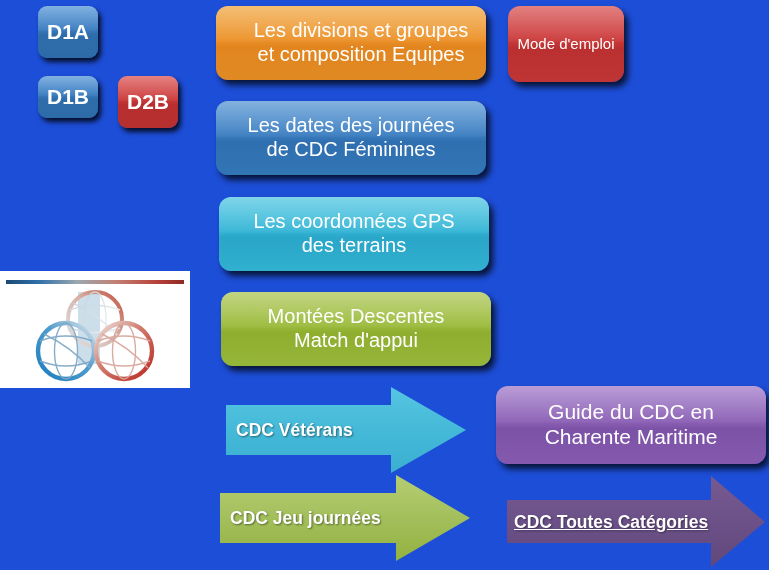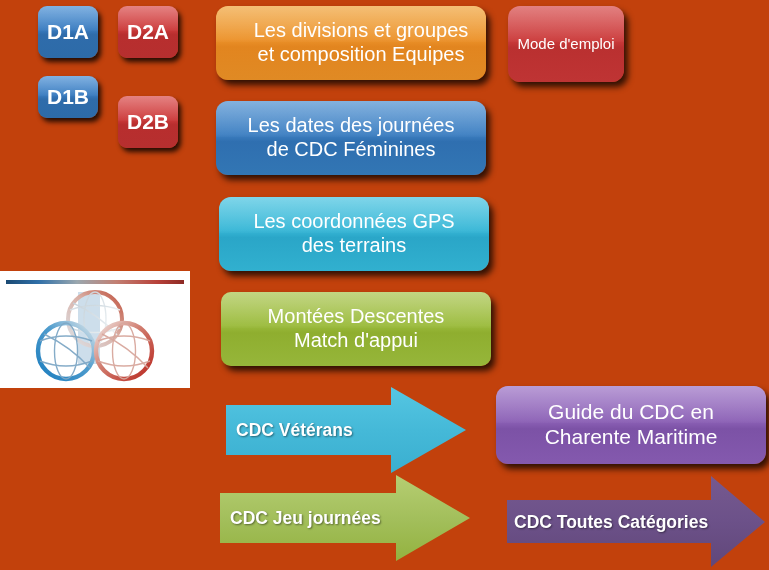--- a/index.html
+++ b/index.html
@@ -7,21 +7,21 @@
     padding: 0;
     background: #7f7f7f;
   }
   body {
     font-family: "Liberation Sans", sans-serif;
   }
   #stage {
     position: relative;
     width: 769px;
     height: 570px;
-    background: #c2410c;
+    background: #1d4ed8;
     overflow: hidden;
   }
 
   
   .btn {
     position: absolute;
     box-sizing: border-box;
     display: flex;
     align-items: center;
     justify-content: center;
@@ -49,21 +49,21 @@
     font-weight: bold;
     font-size: 21px;
     box-shadow: 3px 4px 5px rgba(0,0,0,0.8);
   }
   .tile-blue  { background: linear-gradient(to bottom, #4b90d4 0%, #3a7cc0 45%, #2f6cab 55%, #2d6ba8 100%); }
   .tile-red   { background: linear-gradient(to bottom, #d94c4c 0%, #cc3a3a 45%, #b82e2e 55%, #b62f2f 100%); }
 
   .b-orange { background: linear-gradient(to bottom, #f0a33a 0%, #ec922a 45%, #e2851f 55%, #e08a24 100%); padding-left: 20px; }
   .b-blue   { background: linear-gradient(to bottom, #4e90d0 0%, #3d7fc2 45%, #2f6fb0 55%, #3276b4 100%); }
   .b-cyan   { background: linear-gradient(to bottom, #48c3e0 0%, #36b6d6 45%, #2aa6c8 55%, #31b0cf 100%); }
-  .b-green  { background: linear-gradient(to bottom, #a8c44e 0%, #9bbb3c 45%, #8fae2f 55%, #96b63a 100%); border-radius: 10px; }
+  .b-green  { background: linear-gradient(to bottom, #a8c44e 0%, #9bbb3c 45%, #8fae2f 55%, #96b63a 100%); }
   .b-red    { background: linear-gradient(to bottom, #d64a4a 0%, #cb3b3b 45%, #ba3030 55%, #bf3434 100%); }
   .b-purple { background: linear-gradient(to bottom, #9b72c4 0%, #8c61b6 45%, #7c52a6 55%, #8459ae 100%); }
 
   
   .arrow {
     position: absolute;
     display: flex;
     align-items: center;
   }
   .arrow svg { position: absolute; left: 0; top: 0; }
@@ -92,27 +92,24 @@
   #logo-card svg { position: absolute; left: 0; top: 0; }
 </style>
 </head>
 <body>
 
 <div id="stage">
 
   <div class="btn tile tile-blue" style="left:38px; top:6px; width:60px; height:52px;">
     <span class="lbl">D1A</span>
   </div>
-  <div class="btn tile tile-red" style="left:118px; top:6px; width:60px; height:52px;">
-    <span class="lbl">D2A</span>
-  </div>
   <div class="btn tile tile-blue" style="left:38px; top:76px; width:60px; height:42px;">
     <span class="lbl">D1B</span>
   </div>
-  <div class="btn tile tile-red" style="left:118px; top:76px; width:60px; height:52px;margin-top:20px;">
+  <div class="btn tile tile-red" style="left:118px; top:76px; width:60px; height:52px;">
     <span class="lbl">D2B</span>
   </div>
 
   <div class="btn b-orange" style="left:216px; top:6px; width:270px; height:74px; font-size:20px;">
     <span class="lbl"><span>Les divisions et groupes</span><br><span>et composition Equipes</span></span>
   </div>
 
   <div class="btn b-blue" style="left:216px; top:101px; width:270px; height:74px; font-size:20px;">
     <span class="lbl"><span>Les dates des journées</span><br><span>de CDC Féminines</span></span>
   </div>
@@ -165,21 +162,21 @@
     <svg width="266" height="100" viewBox="0 0 266 100">
       <defs>
         <linearGradient id="gradPurple" x1="0" y1="0" x2="0" y2="1">
           <stop offset="0%" stop-color="#76598f"></stop>
           <stop offset="50%" stop-color="#6c5189"></stop>
           <stop offset="100%" stop-color="#614779"></stop>
         </linearGradient>
       </defs>
       <path d="M 5,31 L 209,31 L 209,7 L 263,53 L 209,98 L 209,74 L 5,74 Z" fill="url(#gradPurple)"></path>
     </svg>
-    <span class="alabel" style="margin-top:6px;">CDC  Toutes Catégories</span>
+    <span class="alabel" style="margin-top:6px;text-decoration:underline;">CDC  Toutes Catégories</span>
   </div>
 
   <div id="logo-card" style="left:0px; top:271px; width:190px; height:117px;">
     <div class="bar"></div>
     <svg width="190" height="117" viewBox="0 0 190 117">
       <defs>
         <linearGradient id="gBlue" x1="0" y1="1" x2="1" y2="0">
           <stop offset="0%" stop-color="#1a7cbe"></stop>
           <stop offset="55%" stop-color="#4f9ccd"></stop>
           <stop offset="100%" stop-color="#dfe6ea"></stop>

